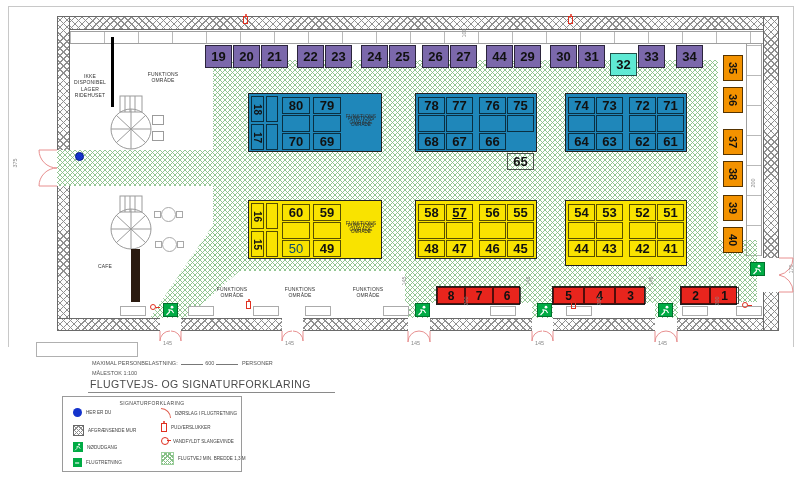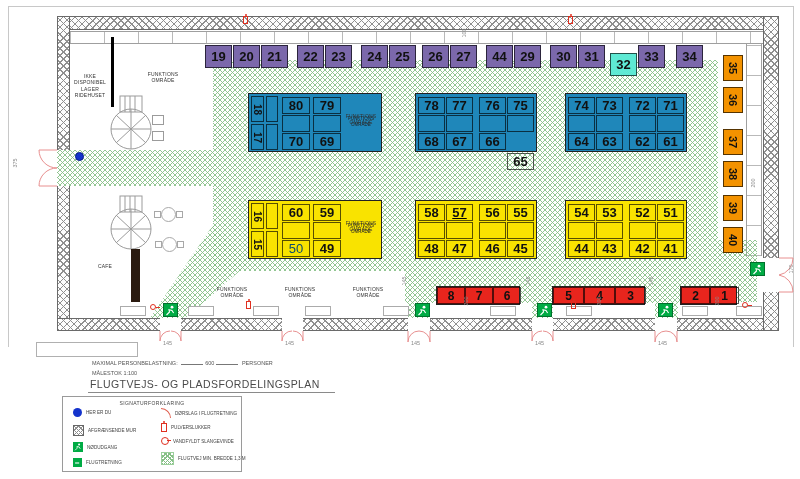--- a/index.html
+++ b/index.html
@@ -128,21 +128,21 @@
   <div class="chair" style="left:177px;top:241px;z-index:4;"></div>
   <div class="abs" style="left:75px;top:152px;width:9px;height:9px;border-radius:50%;background:#1433cc;border:1px solid #0a1f88;z-index:7;"></div>
 
   <div class="tbox"></div>
   <div class="tblock" style="left:92px;top:360px;font-size:5.5px;">
     <span>MAXIMAL PERSONBELASTNING:</span>
     <span class="us"></span><span>600</span><span class="us"></span>
     <span>PERSONER</span>
   </div>
   <div class="tblock" style="left:92px;top:370px;font-size:5.5px;">MÅLESTOK 1:100</div>
-  <div class="tblock" style="left:90px;top:378px;font-size:10.5px;letter-spacing:.4px;color:#4a4a4a;">FLUGTVEJS- OG PLADSFORDELINGSPLAN</div>
+  <div class="tblock" style="left:90px;top:378px;font-size:10.5px;letter-spacing:.4px;color:#4a4a4a;">FLUGTVEJS- OG SIGNATURFORKLARING</div>
   <div class="abs" style="left:88px;top:392px;width:247px;height:1px;background:#8a8a8a;"></div>
 
   <div class="legend">
     <div class="lt">SIGNATURFORKLARING</div>
     <div class="lrow" style="left:10px;top:11px;">
         <span class="ic ic-dot"></span>
         <span>HER ER DU</span>
       </div>
     <div class="lrow" style="left:10px;top:28px;">
         <span class="ic ic-wall"></span>
@@ -348,21 +348,21 @@
         <span style="font-weight: bold; font-size: 13px; color: rgb(17, 17, 17);">46</span>
       </div>
       <div style="position: absolute; box-sizing: border-box; left: 91px; top: 3px; width: 27px; height: 17px; border: 1px solid rgba(0, 0, 0, 0.65); display: flex; align-items: center; justify-content: center; z-index: 5;">
         <span style="font-weight: bold; font-size: 13px; color: rgb(17, 17, 17);">55</span>
       </div>
       <div style="position: absolute; box-sizing: border-box; left: 91px; top: 21px; width: 27px; height: 17px; border: 1px solid rgba(0, 0, 0, 0.65); display: flex; align-items: center; justify-content: center; z-index: 5;"></div>
       <div style="position: absolute; box-sizing: border-box; left: 91px; top: 39px; width: 27px; height: 17px; border: 1px solid rgba(0, 0, 0, 0.65); display: flex; align-items: center; justify-content: center; z-index: 5;">
         <span style="font-weight: bold; font-size: 13px; color: rgb(17, 17, 17);">45</span>
       </div>
     </div>
-    <div style="position: absolute; box-sizing: border-box; left: 565px; top: 200px; width: 122px; height: 59px; background: rgb(249, 227, 0); border: 1px solid rgb(34, 34, 34); z-index: 5;">
+    <div style="position: absolute; box-sizing: border-box; left: 565px; top: 200px; width: 122px; height: 66px; background: rgb(249, 227, 0); border: 1px solid rgb(34, 34, 34); z-index: 5;">
       <div style="position: absolute; box-sizing: border-box; left: 2px; top: 3px; width: 27px; height: 17px; border: 1px solid rgba(0, 0, 0, 0.65); display: flex; align-items: center; justify-content: center; z-index: 5;">
         <span style="font-weight: bold; font-size: 13px; color: rgb(17, 17, 17);">54</span>
       </div>
       <div style="position: absolute; box-sizing: border-box; left: 2px; top: 21px; width: 27px; height: 17px; border: 1px solid rgba(0, 0, 0, 0.65); display: flex; align-items: center; justify-content: center; z-index: 5;"></div>
       <div style="position: absolute; box-sizing: border-box; left: 2px; top: 39px; width: 27px; height: 17px; border: 1px solid rgba(0, 0, 0, 0.65); display: flex; align-items: center; justify-content: center; z-index: 5;">
         <span style="font-weight: bold; font-size: 13px; color: rgb(17, 17, 17);">44</span>
       </div>
       <div style="position: absolute; box-sizing: border-box; left: 30px; top: 3px; width: 27px; height: 17px; border: 1px solid rgba(0, 0, 0, 0.65); display: flex; align-items: center; justify-content: center; z-index: 5;">
         <span style="font-weight: bold; font-size: 13px; color: rgb(17, 17, 17);">53</span>
       </div>

